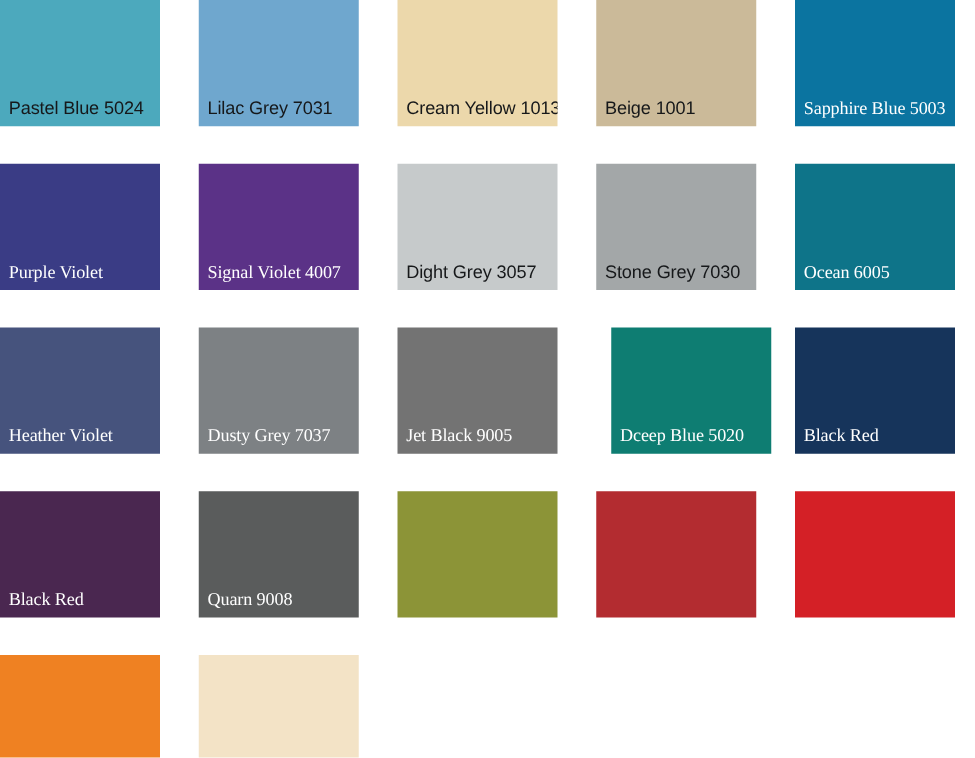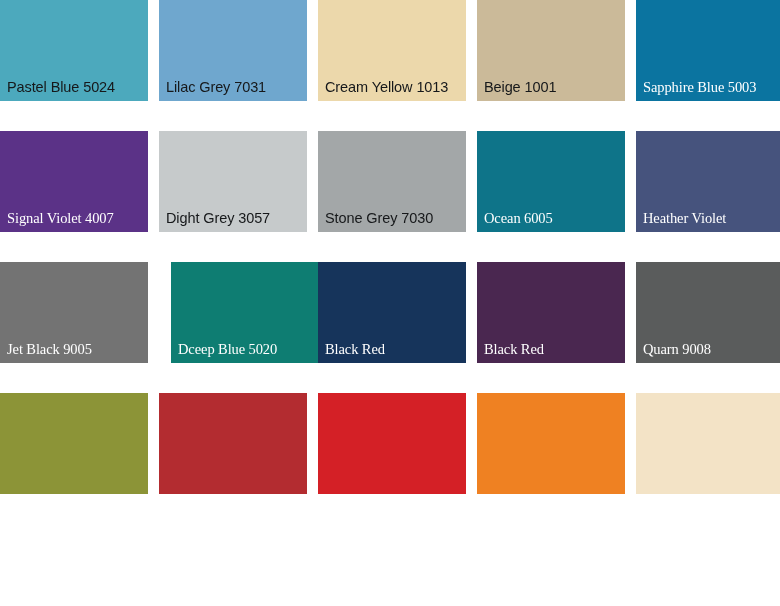--- a/index.html
+++ b/index.html
@@ -17,21 +17,21 @@
     display: grid;
     grid-template-columns: repeat(5, 143px);
     grid-auto-rows: 101px;
     column-gap: 16px;
     row-gap: 30px;
     padding: 0 0 0 0;
     box-sizing: border-box;
   }
   .swatch {
     position: relative;
-    width: 148px;
+    width: 128px;
     height: 101px;
     box-sizing: border-box;
     overflow: hidden;
   }
   .swatch-label {
     position: absolute;
     left: 7px;
     bottom: 5px;
     font-size: 14.5px;
     line-height: 17px;
@@ -53,34 +53,40 @@
     </div>
     <div class="swatch light" style="background: rgb(236, 216, 171);">
       <span class="swatch-label">Cream Yellow 1013</span>
     </div>
     <div class="swatch light" style="background: rgb(203, 186, 153);">
       <span class="swatch-label">Beige 1001</span>
     </div>
     <div class="swatch dark" style="background: rgb(11, 116, 160);">
       <span class="swatch-label">Sapphire Blue 5003</span>
     </div>
+    <div class="swatch dark" style="background: rgb(58, 60, 133);">
+      <span class="swatch-label">Purple Violet</span>
+    </div>
     <div class="swatch dark" style="background: rgb(91, 50, 135); padding-left: 48px;">
       <span class="swatch-label">Signal Violet 4007</span>
     </div>
     <div class="swatch light" style="background: rgb(198, 202, 203);">
       <span class="swatch-label">Dight Grey 3057</span>
     </div>
     <div class="swatch light" style="background: rgb(163, 167, 168);">
       <span class="swatch-label">Stone Grey 7030</span>
     </div>
     <div class="swatch dark" style="background: rgb(14, 116, 137);">
       <span class="swatch-label">Ocean 6005</span>
     </div>
     <div class="swatch dark" style="background: rgb(70, 83, 125);">
       <span class="swatch-label">Heather Violet</span>
+    </div>
+    <div class="swatch dark" style="background: rgb(125, 129, 132);">
+      <span class="swatch-label">Dusty Grey 7037</span>
     </div>
     <div class="swatch dark" style="background: #737373;">
       <span class="swatch-label">Jet Black 9005</span>
     </div>
     <div class="swatch dark" style="background: rgb(14, 125, 114); margin-left: 12px;">
       <span class="swatch-label">Dceep Blue 5020</span>
     </div>
     <div class="swatch dark" style="background: rgb(22, 52, 91);">
       <span class="swatch-label">Black Red</span>
     </div>

